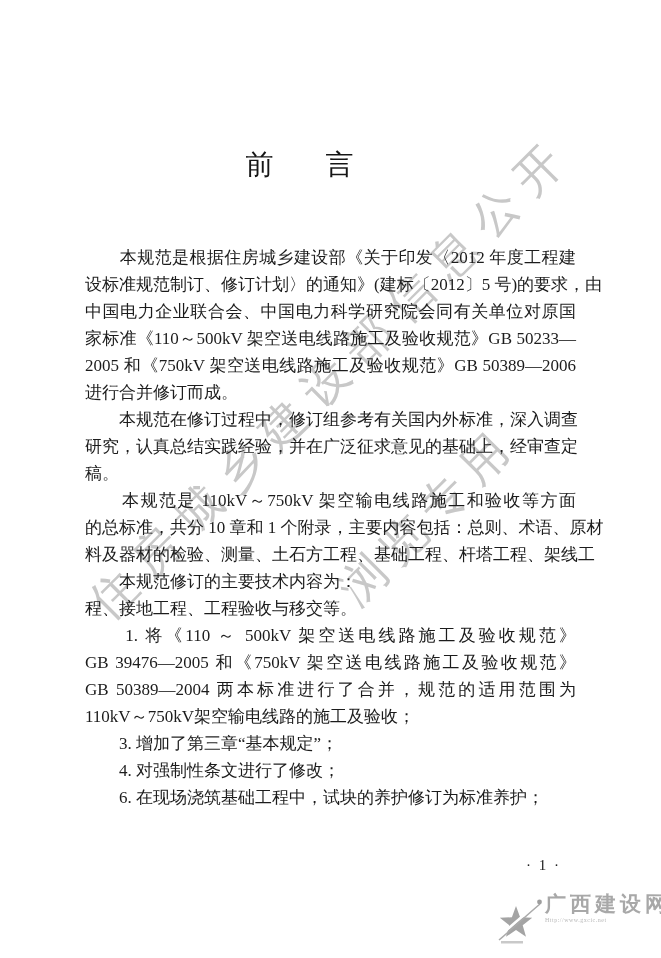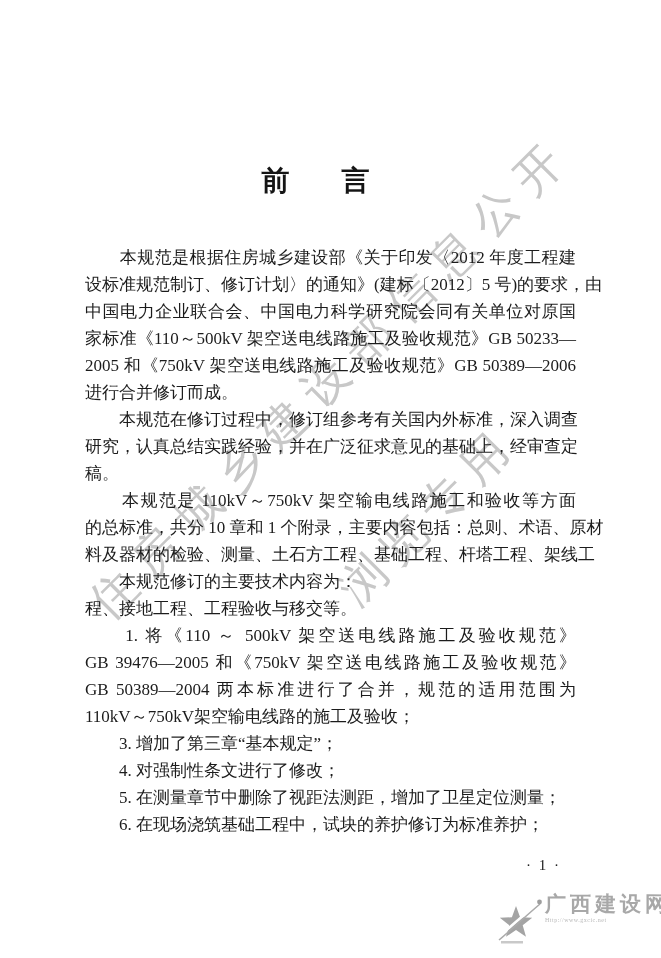--- a/index.html
+++ b/index.html
@@ -15,22 +15,22 @@
   .wm{
     position:absolute;z-index:1;white-space:nowrap;
     color:#c8c8c8;font-size:46px;
     transform:translate(-50%,-50%) rotate(-45deg);
     user-select:none;pointer-events:none;
   }
   .wm1{left:331px;top:378px;letter-spacing:14px;}
   .wm2{left:428px;top:516px;letter-spacing:11px;}
   
   .doc-title{
-    position:absolute;z-index:2;left:0;top:146px;width:611px;margin:16px;
-    text-align:center;font-size:28px;font-weight:bold;color:#151515;
+    position:absolute;z-index:2;left:0;top:146px;width:611px;margin:0;
+    text-align:center;font-size:28px;font-weight:normal;color:#151515;
     letter-spacing:12px;
   }
   
   .content{
     position:absolute;z-index:2;left:85px;top:244px;width:491px;
     font-size:17px;color:#1c1c1c;
   }
   .line{
     height:27px;line-height:27px;white-space:nowrap;overflow:visible;
   }
@@ -82,21 +82,20 @@
       <div class="line just">的总标准，共分 10 章和 1 个附录，主要内容包括：总则、术语、原材</div>
       <div class="line just">料及器材的检验、测量、土石方工程、基础工程、杆塔工程、架线工</div>
       <div class="line">　　本规范修订的主要技术内容为：</div>
       <div class="line">程、接地工程、工程验收与移交等。</div>
       <div class="line just">　　1. 将《110 ～ 500kV 架空送电线路施工及验收规范》</div>
       <div class="line just">GB 39476—2005 和《750kV 架空送电线路施工及验收规范》</div>
       <div class="line just">GB 50389—2004 两本标准进行了合并，规范的适用范围为</div>
       <div class="line">110kV～750kV架空输电线路的施工及验收；</div>
       <div class="line">　　3. 增加了第三章“基本规定”；</div>
       <div class="line">　　4. 对强制性条文进行了修改；</div>
-      <div class="line">　　5. 在测量章节中删除了视距法测距，增加了卫星定位测量；</div>
       <div class="line">　　6. 在现场浇筑基础工程中，试块的养护修订为标准养护；</div>
     </div>
 
   <div class="page-num">· 1 ·</div>
 
   <div class="logo">
     <svg width="48" height="56" viewBox="0 0 48 56" aria-hidden="true">
       <polygon points="21,14 25.1,25.3 37.2,25.7 27.7,33.2 31,44.8 21,38 11,44.8 14.3,33.2 4.8,25.7 16.9,25.3" fill="#a4a4a4"></polygon>
       <path d="M 2,46 C 14,36 32,20 46,9" stroke="#ffffff" stroke-width="2.6" fill="none"></path>
       <path d="M 4,48 C 16,38 33,22 45,12" stroke="#ababab" stroke-width="1.6" fill="none"></path>

